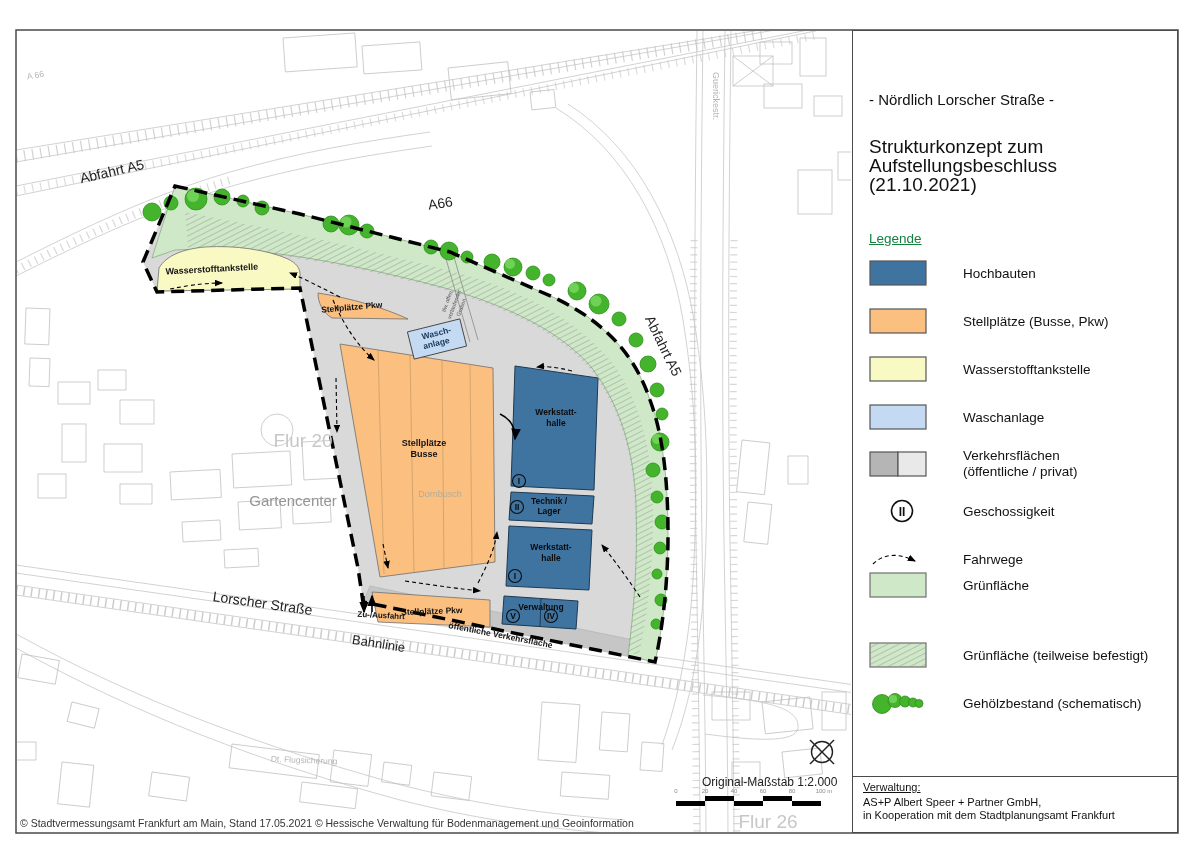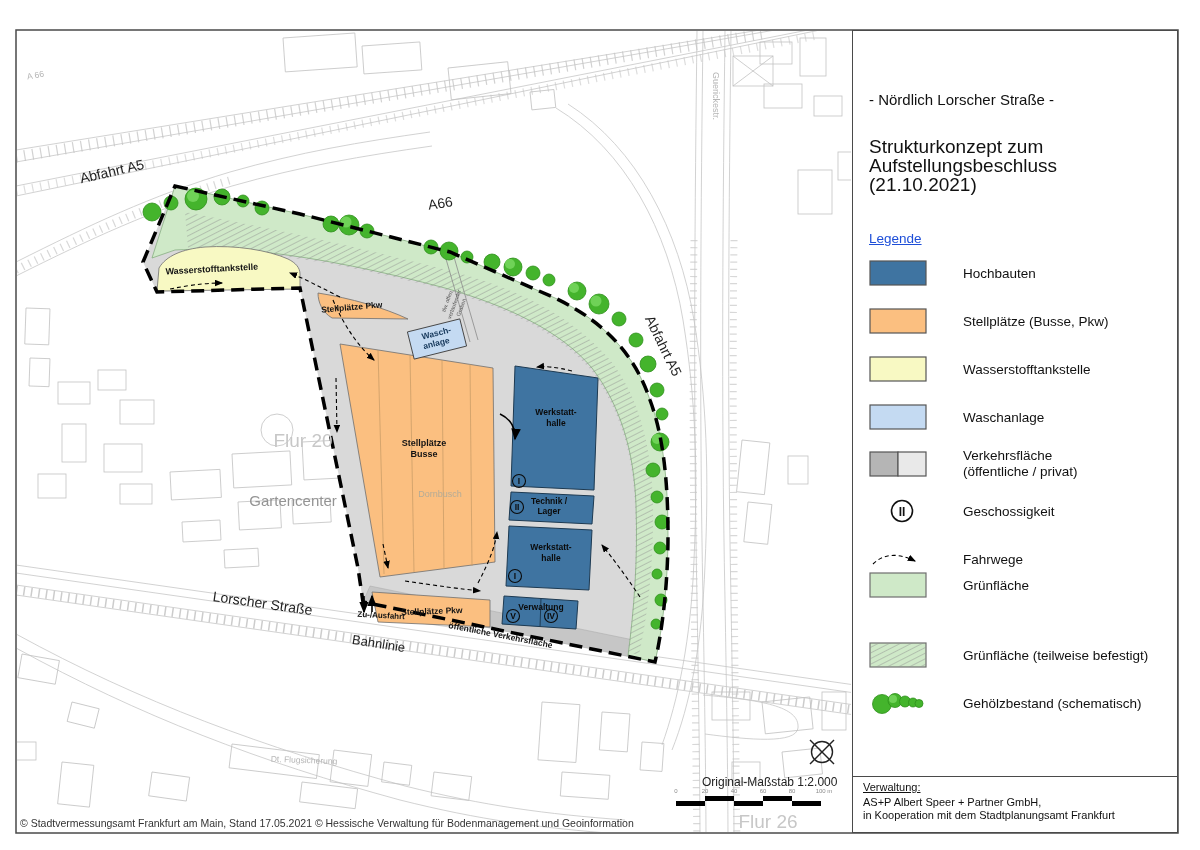--- a/index.html
+++ b/index.html
@@ -19,21 +19,21 @@
   .t-rom{font-size:8.5px;font-weight:bold;fill:#0a0a0a;}
   .t-scale{font-size:12px;fill:#222;text-anchor:start;}
   .t-tick{font-size:6px;fill:#8a8a8a;}
   .t-copy{font-size:10.5px;fill:#333;text-anchor:start;}
   .panel{position:absolute;left:852px;top:30px;width:326px;height:803px;background:#fff;
          border:1.5px solid #4a4a4a;box-sizing:border-box;}
   .panel *{box-sizing:border-box;}
   .p-title{position:absolute;left:16px;top:20px;font-size:27px;color:#111;}
   .p-sub{position:absolute;left:16px;top:60px;font-size:15px;color:#111;}
   .p-concept{position:absolute;left:16px;top:106px;font-size:19px;color:#111;line-height:19px;white-space:pre-line;}
-  .p-legende{position:absolute;left:16px;top:200px;font-size:13.5px;color:#1d4ed8;text-decoration:underline;}
+  .p-legende{position:absolute;left:16px;top:200px;font-size:13.5px;color:#15803d;text-decoration:underline;}
   .leg-row{position:absolute;left:16px;height:28px;display:flex;align-items:center;}
   .leg-row .lbl{margin-left:36px;font-size:13.5px;color:#111;}
   .leg-row .lbl2{line-height:16px;}
   .divider{position:absolute;left:0;top:745px;width:100%;border-top:1.5px solid #4a4a4a;}
   .p-verf{position:absolute;left:10px;top:750px;font-size:11px;color:#111;text-decoration:underline;}
   .p-verf1{position:absolute;left:10px;top:765px;font-size:11px;color:#111;}
   .p-verf2{position:absolute;left:10px;top:778px;font-size:11px;color:#111;}
 </style>
 </head>
 <body>
@@ -348,21 +348,21 @@
       <rect x="1" y="1" width="56" height="24" stroke="#555" stroke-width="1.2" fill="#c4daf2"></rect>
     </svg>
     <span class="lbl">Waschanlage</span>
   </div>
   <div class="leg-row" style="top:419px">
     <svg width="58" height="26">
       <rect x="1" y="1" width="28" height="24" stroke="#555" stroke-width="1.2" fill="#b5b5b5"></rect>
       <rect x="29" y="1" width="28" height="24" stroke="#555" stroke-width="1.2" fill="#e9e9e9"></rect>
     </svg>
     <span class="lbl lbl2">
-      <span style="display:block">Verkehrsfläche</span>
+      <span style="display:block">Verkehrsflächen</span>
       <span style="display:block">(öffentliche / privat)</span>
     </span>
   </div>
   <div class="leg-row" style="top:466px">
     <svg width="58" height="28">
       <circle cx="33" cy="14" r="10.5" fill="none" stroke="#111" stroke-width="1.6"></circle>
       <text x="33" y="18.5" style="font-size:12px;font-weight:bold;fill:#111;text-anchor:middle">II</text>
     </svg>
     <span class="lbl">Geschossigkeit</span>
   </div>

